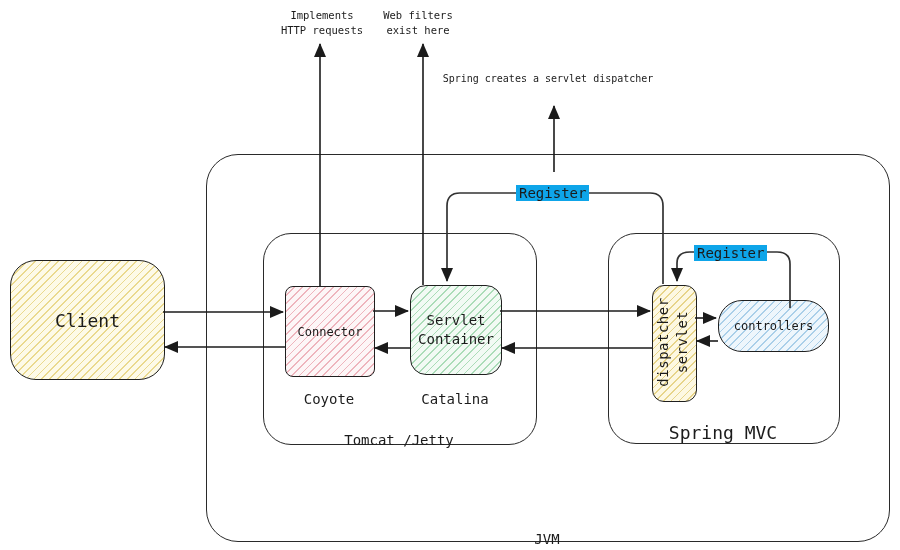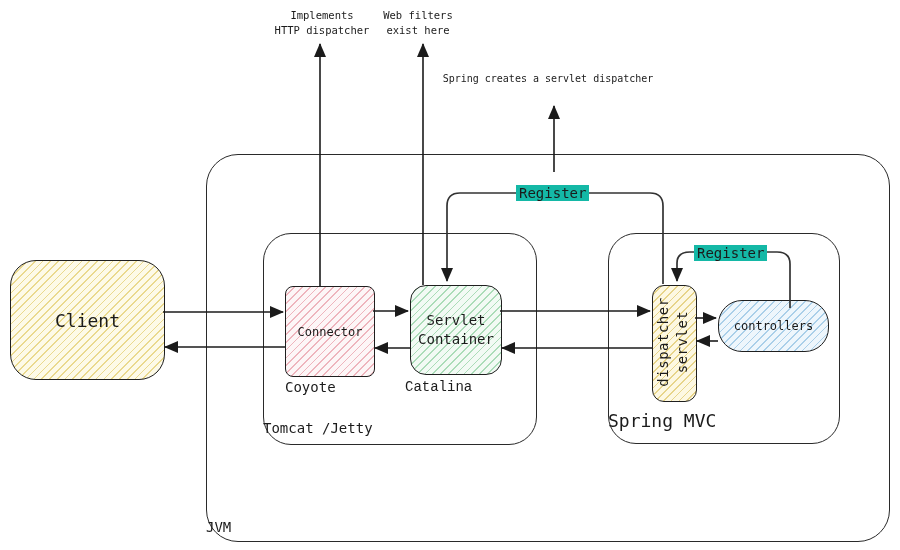--- a/index.html
+++ b/index.html
@@ -19,32 +19,32 @@
   .connector-node{left:285px;top:286px;width:88px;height:89px;border-radius:8px;--hatch:#eeb5bd;background-color:#fdf6f7;font-size:12px;}
   .sc-node{left:410px;top:285px;width:90px;height:88px;border-radius:16px;--hatch:#abdcb8;background-color:#f2faf4;font-size:14px;line-height:19px;}
   .dispatcher-node{left:652px;top:285px;width:43px;height:115px;border-radius:12px;--hatch:#e7d489;background-color:#fdf8e2;}
   .controllers-node{left:718px;top:300px;width:109px;height:50px;border-radius:24px;--hatch:#aacfe9;background-color:#eef6fc;font-size:12px;}
   .dispatcher-label{
     position:absolute;left:615px;top:322px;width:115px;height:40px;z-index:3;
     transform:rotate(-90deg);display:flex;flex-direction:column;align-items:center;justify-content:center;
     font-size:14px;line-height:19px;letter-spacing:0.5px;text-align:center;
   }
   
-  .caption{position:absolute;z-index:6;text-align:left;}
+  .caption{position:absolute;z-index:6;text-align:center;margin-top:12px;}
   .coyote-label{left:285px;top:379px;width:88px;font-size:14px;}
-  .catalina-label{left:405px;top:379px;width:100px;font-size:14px;font-family:Liberation Mono, monospace;}
+  .catalina-label{left:405px;top:379px;width:100px;font-size:14px;}
   .tomcat-label{left:263px;top:420px;width:272px;font-size:14px;}
   .spring-label{left:608px;top:410px;width:230px;font-size:18px;}
   .jvm-label{left:206px;top:519px;width:682px;font-size:14px;}
   
   .note{position:absolute;z-index:6;text-align:center;font-size:10.5px;line-height:15px;}
   .implements-note{left:242px;top:8px;width:160px;}
   .webfilters-note{left:338px;top:8px;width:160px;}
   .spring-note{left:418px;top:72px;width:260px;font-size:10px;line-height:14px;}
-  .register-label{position:absolute;z-index:6;font-size:14px;background:#14b8a6;padding:0 3px;}
+  .register-label{position:absolute;z-index:6;font-size:14px;background:#0ea5e9;padding:0 3px;}
   .register-servlet-label{left:516px;top:185px;}
   .register-controllers-label{left:694px;top:245px;}
   
   svg.arrows{position:absolute;left:0;top:0;z-index:5;}
 </style>
 </head>
 <body>
 
 <div class="canvas">
 
@@ -99,21 +99,21 @@
   </svg>
 
   <div class="caption coyote-label">Coyote</div>
   <div class="caption catalina-label">Catalina</div>
   <div class="caption spring-label">Spring MVC</div>
   <div class="caption tomcat-label">Tomcat /Jetty</div>
   <div class="caption jvm-label">JVM</div>
 
   <div class="note implements-note">
     <span>Implements</span><br>
-    <span>HTTP dispatcher</span>
+    <span>HTTP requests</span>
   </div>
   <div class="note webfilters-note">
     <span>Web filters</span><br>
     <span>exist here</span>
   </div>
   <div class="note spring-note">
     <span>Spring creates a servlet dispatcher</span><br>
   </div>
   <div class="register-label register-servlet-label">Register</div>
   <div class="register-label register-controllers-label">Register</div>

